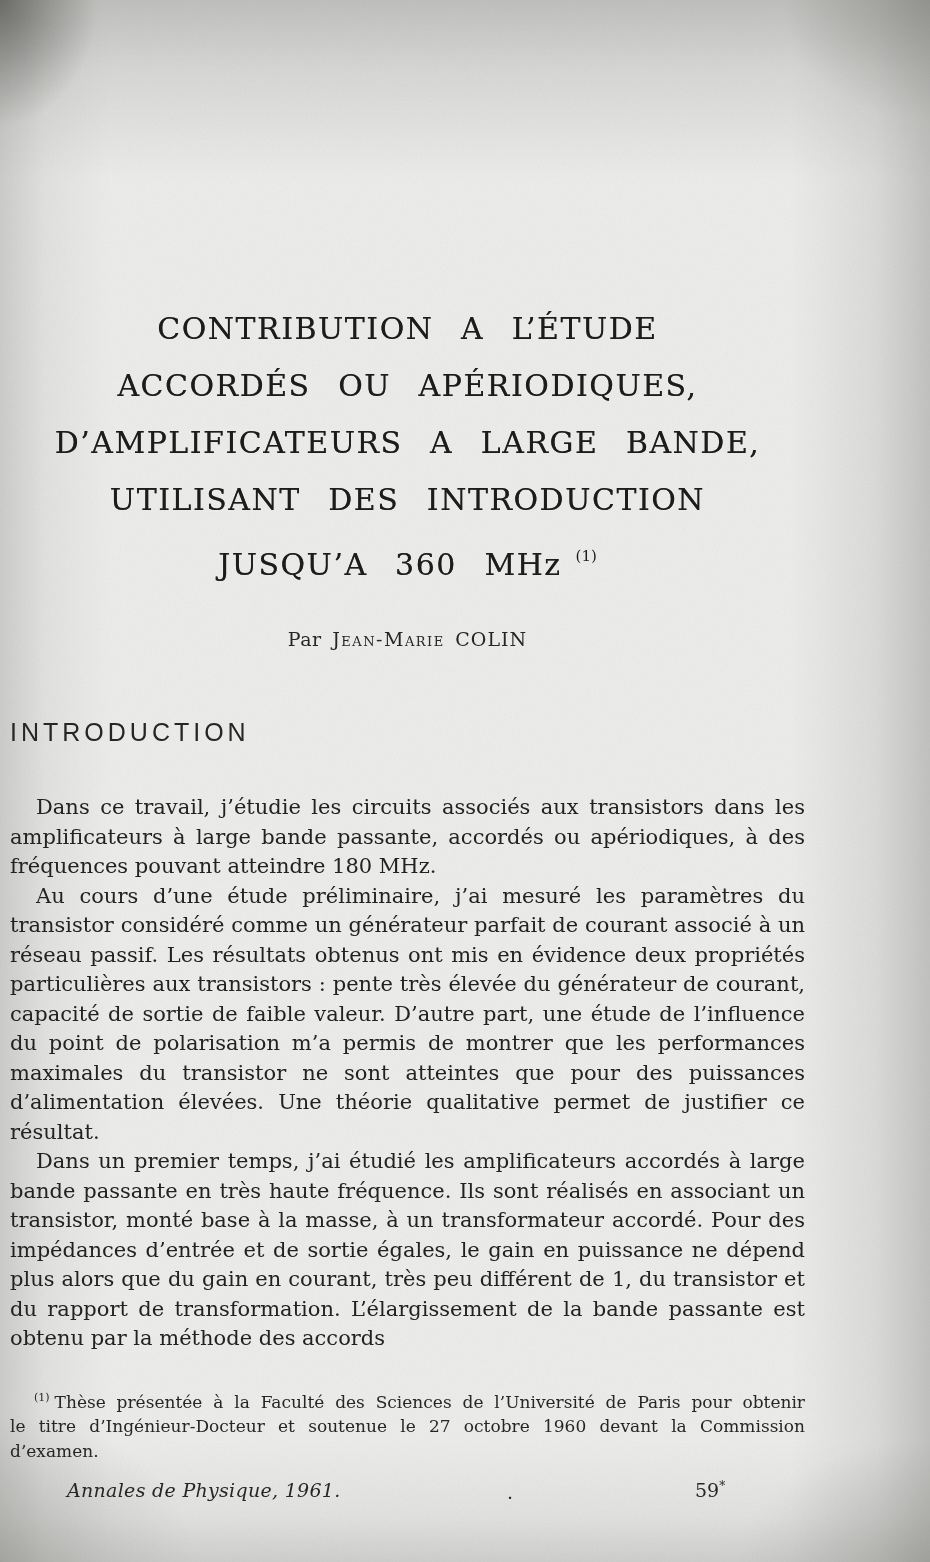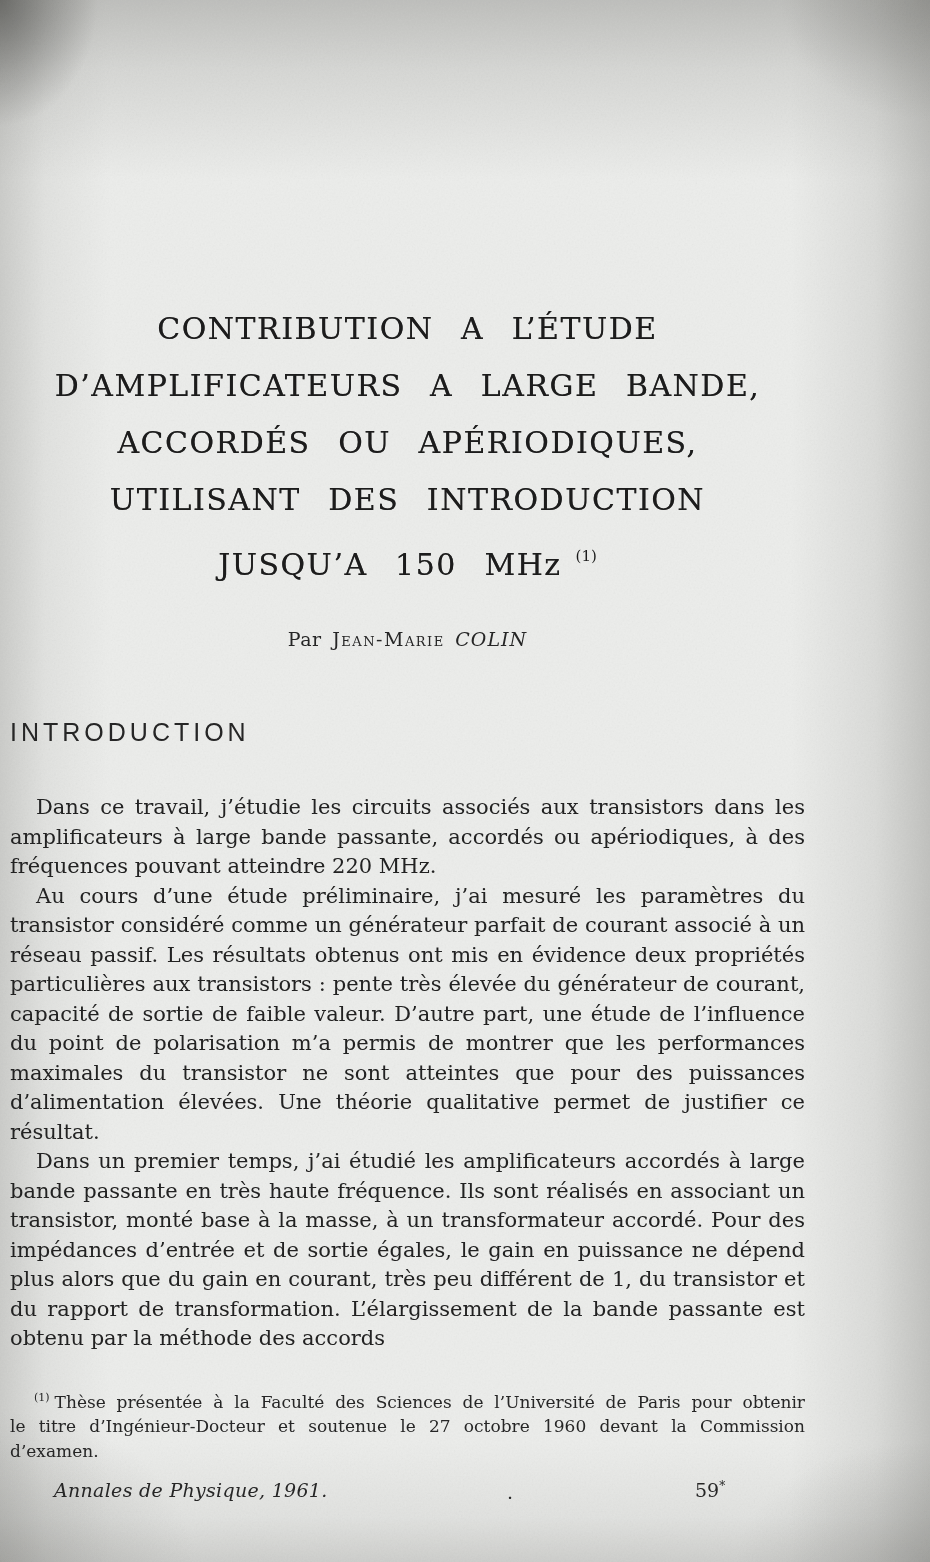--- a/index.html
+++ b/index.html
@@ -73,21 +73,20 @@
     color: #262626;
     letter-spacing: 0.5px;
     word-spacing: 4px;
   }
   .byline .smallcaps {
     font-variant: small-caps;
     letter-spacing: 1.5px;
   }
   .byline .surname {
     letter-spacing: 1px;
-    font-style: italic;
   }
   
   .section-heading {
     margin: 66px 0 0 0;
     text-align: left;
     font-family: "Liberation Sans", "DejaVu Sans", sans-serif;
     font-size: 25px;
     font-weight: 500;
     letter-spacing: 4px;
     color: #262626;
@@ -122,21 +121,21 @@
   
   .footer-row {
     position: relative;
     margin-top: 16px;
     height: 28px;
     font-size: 19px;
     color: #262626;
   }
   .journal-line {
     position: absolute;
-    left: 44px;
+    left: 57px;
     font-style: italic;
     letter-spacing: 0.3px;
   }
   .separator-dot {
     position: absolute;
     left: 497px;
     top: 2px;
   }
   .page-number {
     position: absolute;
@@ -150,36 +149,36 @@
 </style>
 </head>
 <body>
 
 <div class="page">
 
   <div class="content">
 
     <h1 class="title">
       <div class="title-line">CONTRIBUTION A L’ÉTUDE</div>
+      <div class="title-line">ACCORDÉS OU APÉRIODIQUES,</div>
       <div class="title-line">D’AMPLIFICATEURS A LARGE BANDE,</div>
-      <div class="title-line">ACCORDÉS OU APÉRIODIQUES,</div>
       <div class="title-line">UTILISANT DES INTRODUCTION</div>
-      <div class="title-line"><span>JUSQU’A 150 MHz</span><sup class="fn-marker">(1)</sup></div>
+      <div class="title-line"><span>JUSQU’A 360 MHz</span><sup class="fn-marker">(1)</sup></div>
     </h1>
 
     <div class="byline">
       <span>Par</span>
       <span class="smallcaps">Jean-Marie</span>
       <span class="surname">COLIN</span>
     </div>
 
     <h2 class="section-heading">INTRODUCTION</h2>
 
     <div class="body-text">
-      <p>Dans ce travail, j’étudie les circuits associés aux transistors dans les amplificateurs à large bande passante, accordés ou apériodiques, à des fréquences pouvant atteindre 220 MHz.</p>
+      <p>Dans ce travail, j’étudie les circuits associés aux transistors dans les amplificateurs à large bande passante, accordés ou apériodiques, à des fréquences pouvant atteindre 180 MHz.</p>
       <p>Au cours d’une étude préliminaire, j’ai mesuré les paramètres du transistor considéré comme un générateur parfait de courant associé à un réseau passif. Les résultats obtenus ont mis en évidence deux propriétés particulières aux transistors : pente très élevée du générateur de courant, capacité de sortie de faible valeur. D’autre part, une étude de l’influence du point de polarisation m’a permis de montrer que les performances maximales du transistor ne sont atteintes que pour des puissances d’alimentation élevées. Une théorie qualitative permet de justifier ce résultat.</p>
       <p>Dans un premier temps, j’ai étudié les amplificateurs accordés à large bande passante en très haute fréquence. Ils sont réalisés en associant un transistor, monté base à la masse, à un transformateur accordé. Pour des impédances d’entrée et de sortie égales, le gain en puissance ne dépend plus alors que du gain en courant, très peu différent de 1, du transistor et du rapport de transformation. L’élargissement de la bande passante est obtenu par la méthode des accords</p>
     </div>
 
     <div class="footnote">
       <sup>(1)</sup><span>Thèse présentée à la Faculté des Sciences de l’Université de Paris pour obtenir le titre d’Ingénieur-Docteur et soutenue le 27 octobre 1960 devant la Commission d’examen.</span>
     </div>
 
     <div class="footer-row">
       <span class="journal-line">Annales de Physique, 1961.</span>

